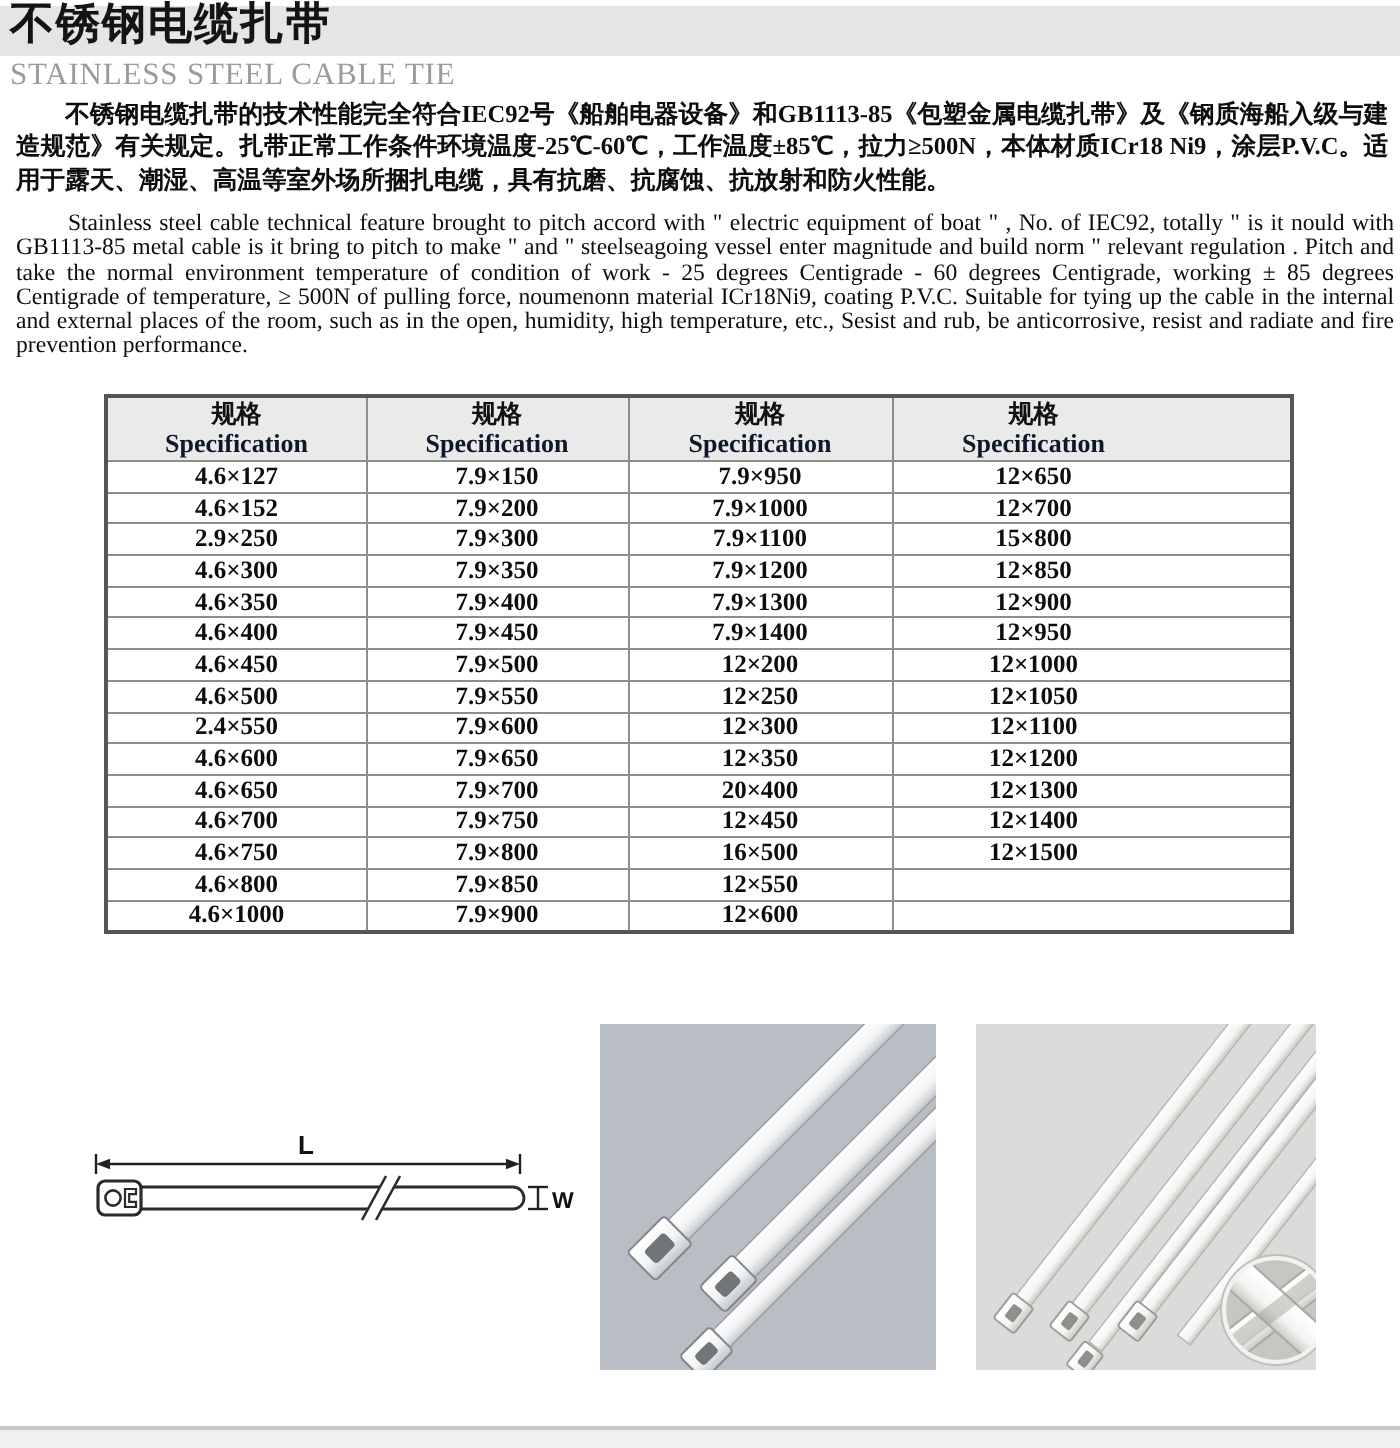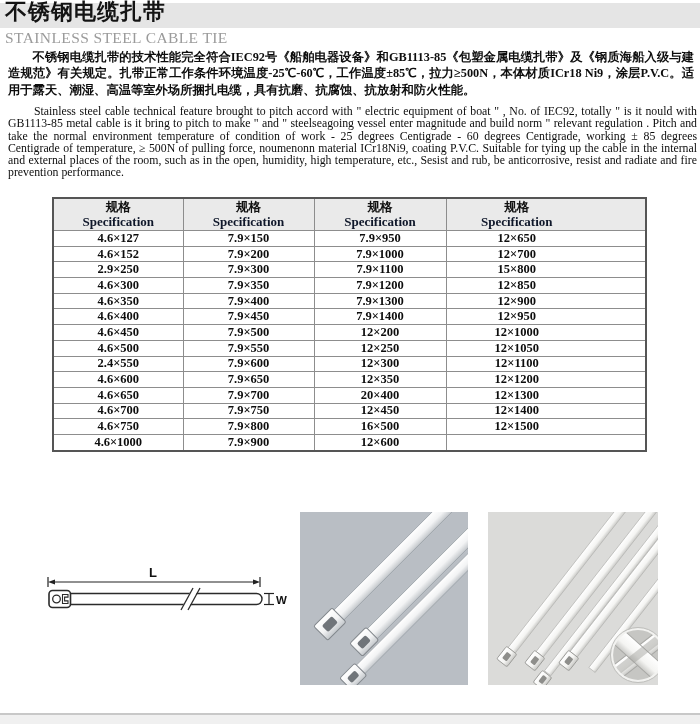--- a/index.html
+++ b/index.html
@@ -181,20 +181,26 @@
           <td>12×450</td>
           <td>12×1400</td>
         </tr>
         <tr>
           <td>4.6×750</td>
           <td>7.9×800</td>
           <td>16×500</td>
           <td>12×1500</td>
         </tr>
         <tr>
+          <td>4.6×800</td>
+          <td>7.9×850</td>
+          <td>12×550</td>
+          <td></td>
+        </tr>
+        <tr>
           <td>4.6×1000</td>
           <td>7.9×900</td>
           <td>12×600</td>
           <td></td>
         </tr>
       </tbody>
   </table>
 
   <div class="diagram-wrap">
     <svg width="260" height="110" viewBox="0 0 260 110">

